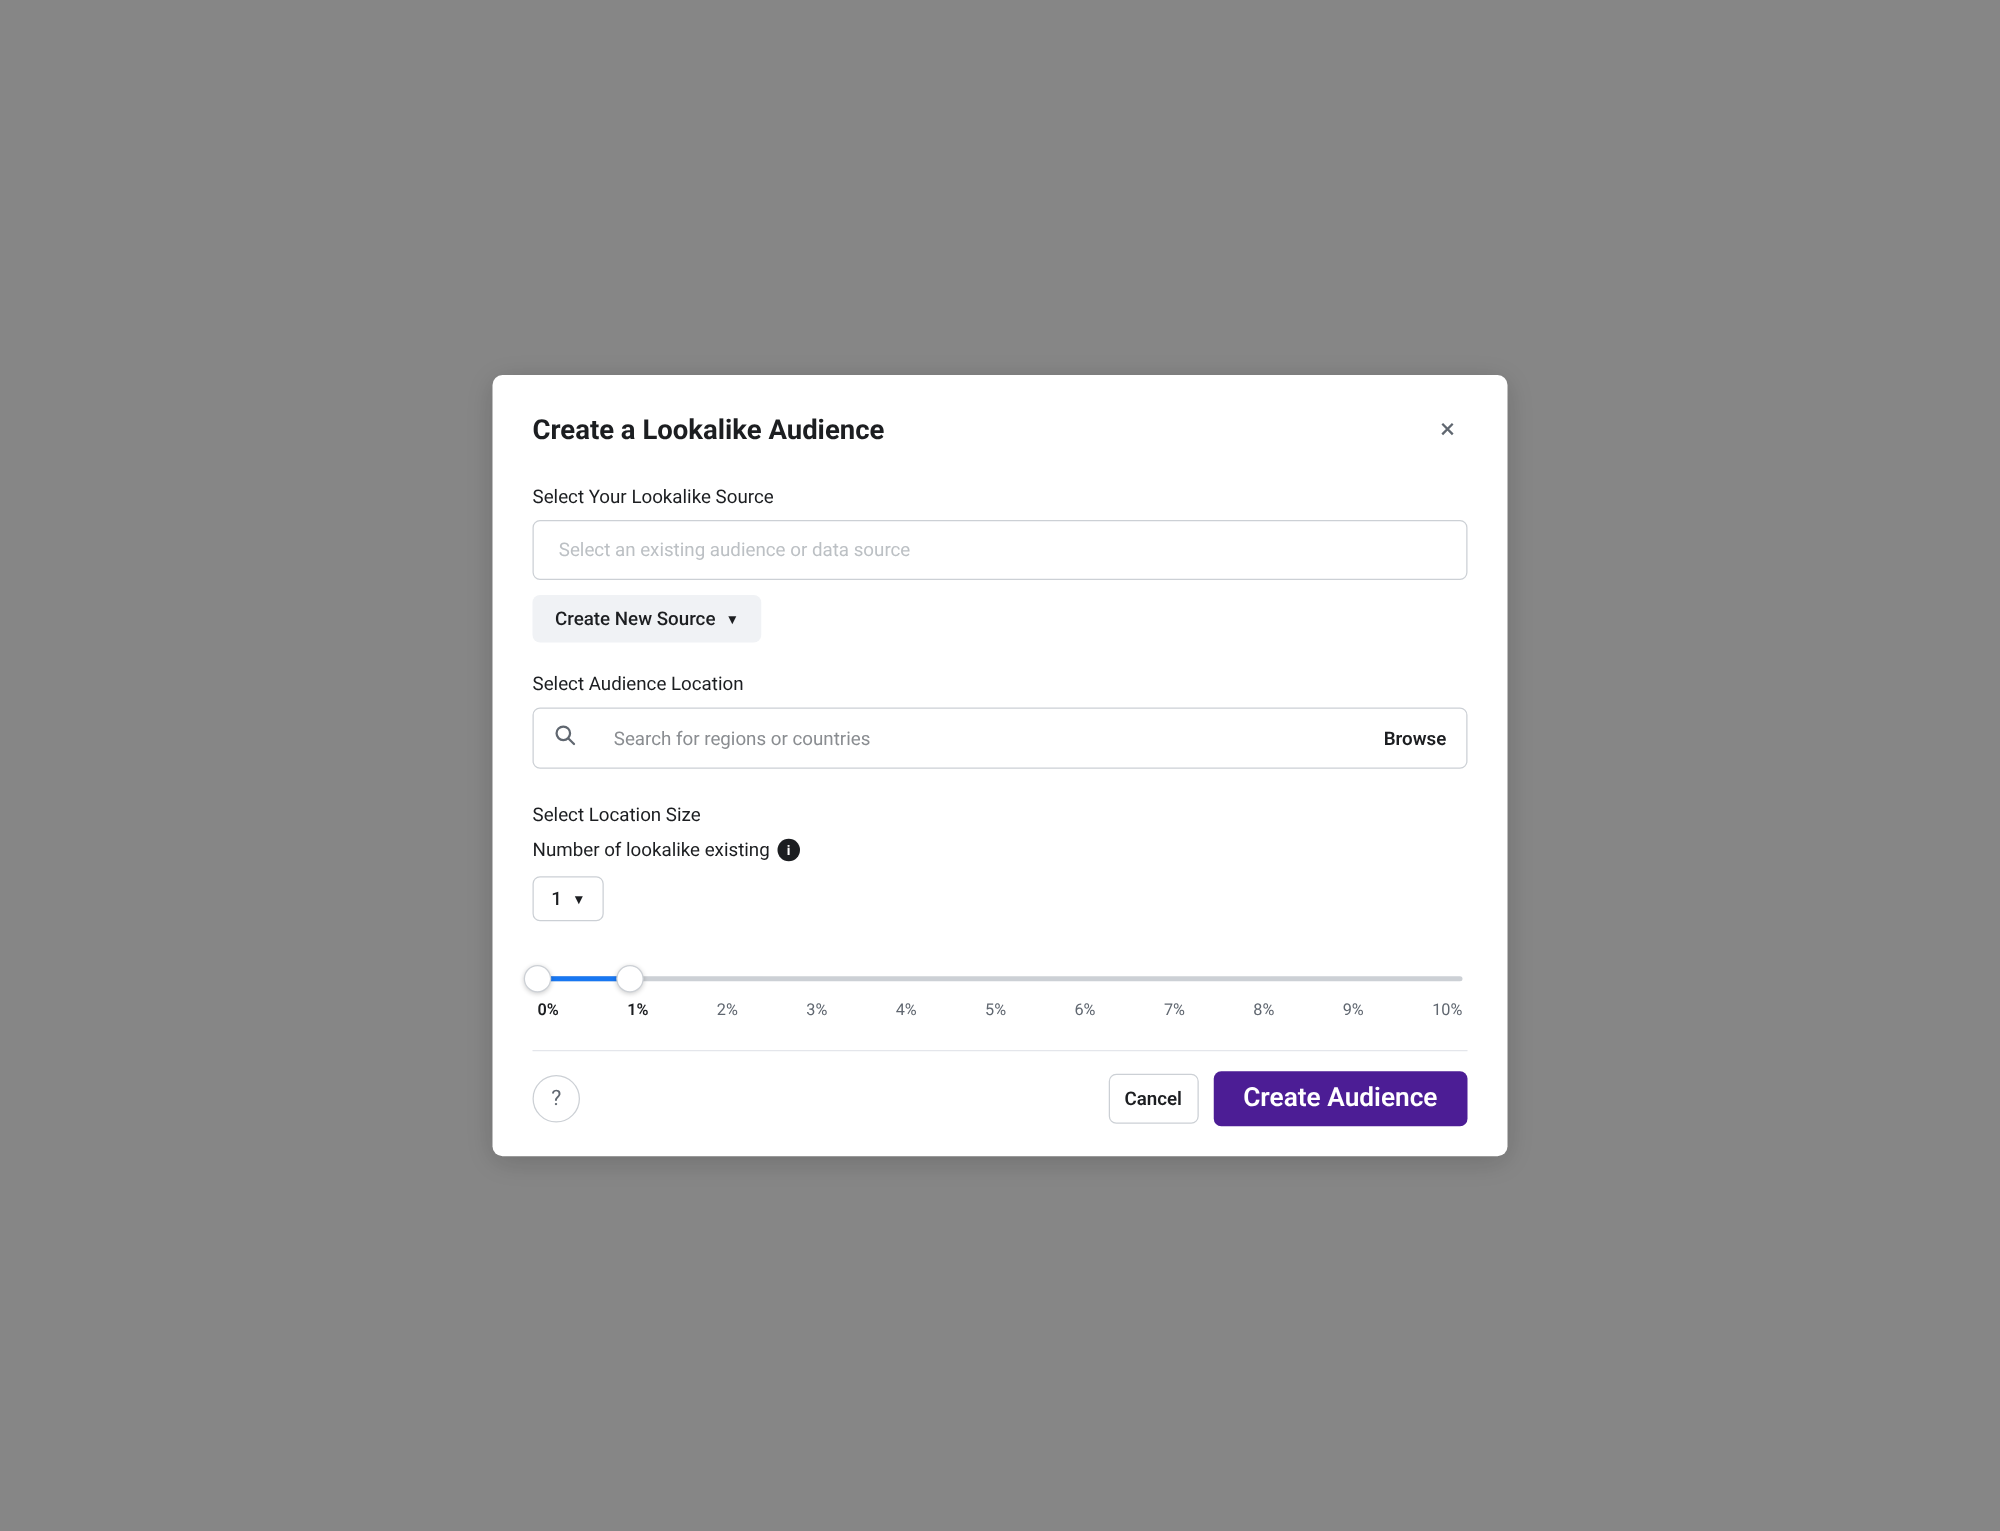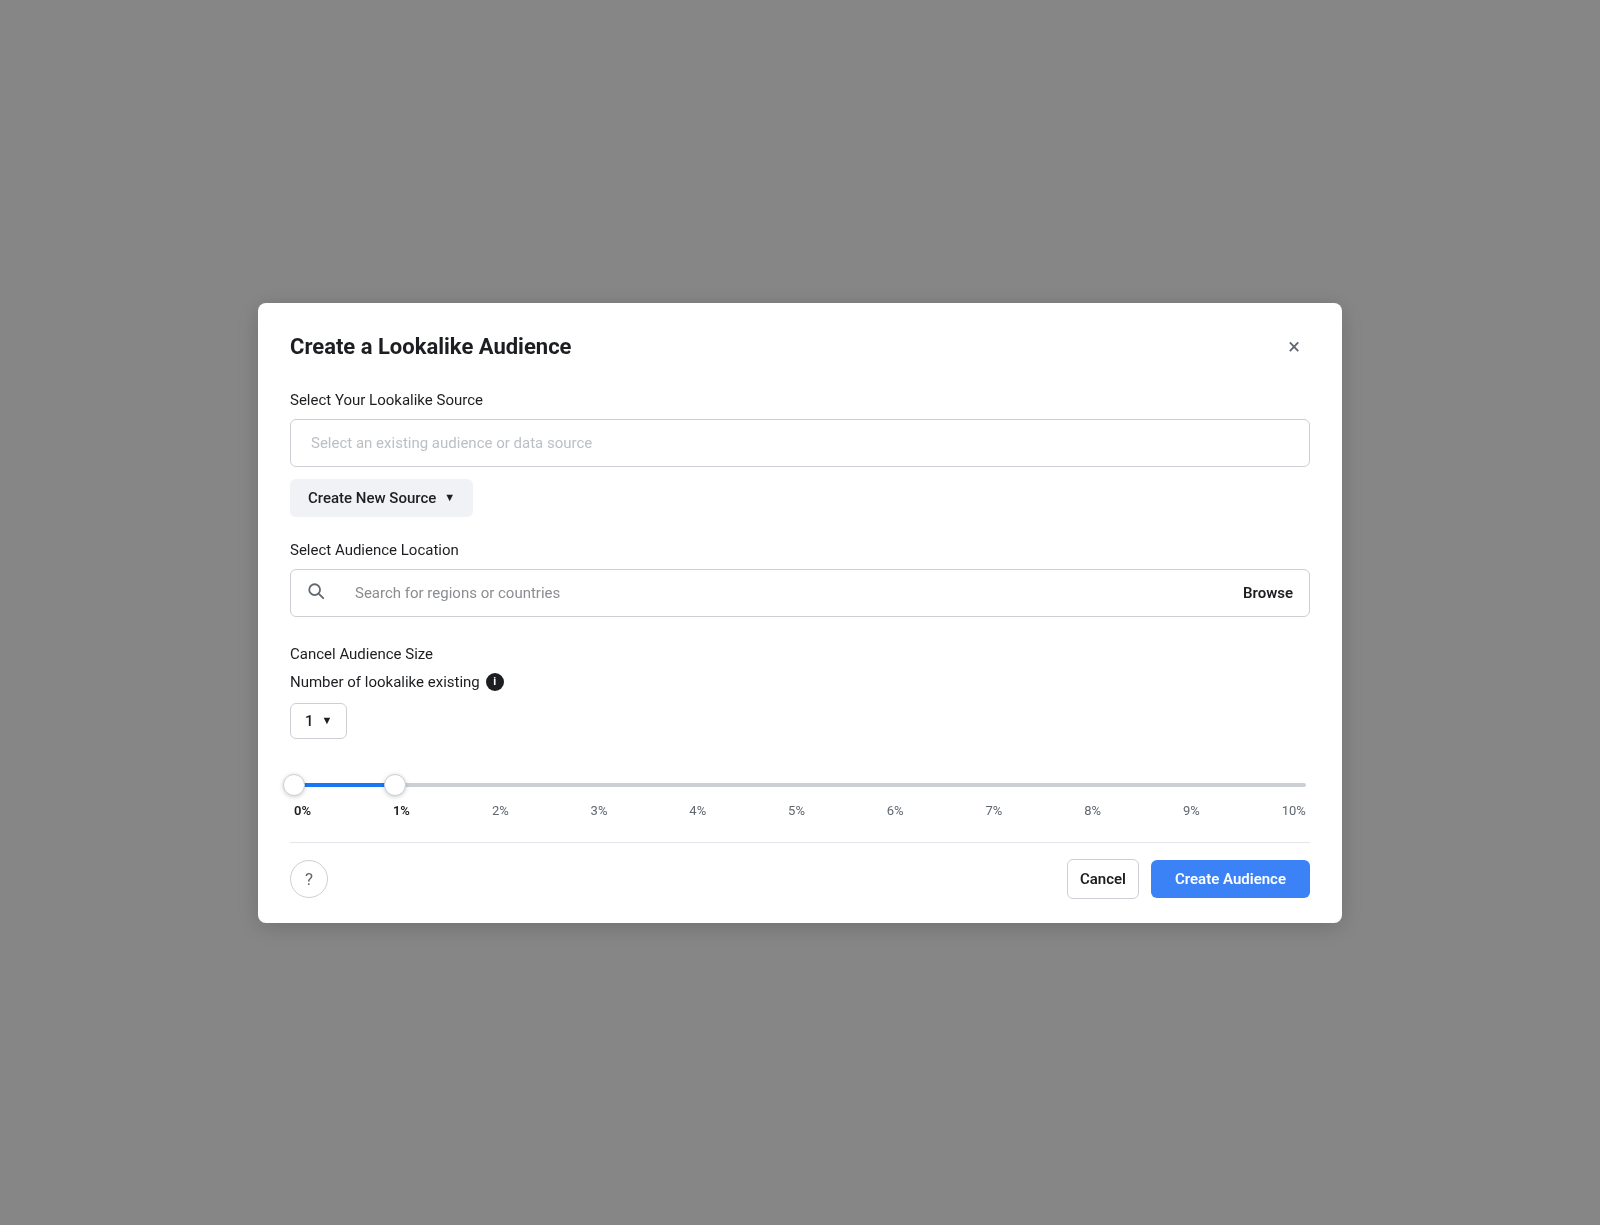--- a/index.html
+++ b/index.html
@@ -23,21 +23,21 @@
       position: fixed;
       inset: 0;
       display: flex;
       align-items: center;
       justify-content: center;
     }
 
     .modal {
       background: #ffffff;
       border-radius: 8px;
-      width: 1084px;
+      width: 812px;
       max-width: 95vw;
       padding: 28px 32px 24px 32px;
       position: relative;
       box-shadow: 0 4px 24px rgba(0,0,0,0.18);
     }
 
     .modal-header {
       display: flex;
       justify-content: space-between;
       align-items: center;
@@ -308,25 +308,25 @@
       border: 1.5px solid #ccd0d5;
       border-radius: 6px;
       padding: 10px 12px;
       font-size: 15px;
       font-weight: 600;
       color: #1c1e21;
       cursor: pointer;
     }
 
     .create-audience-btn {
-      background: #3b82f6;
+      background: #4c1d95;
       border: none;
       border-radius: 6px;
       padding: 10px 24px;
-      font-size: 15px;
+      font-size: 21px;
       font-weight: 600;
       color: #ffffff;
       cursor: not-allowed;
     }
   </style>
 </head>
 <body>
 
 <div class="modal-overlay">
   <div class="modal">
@@ -353,21 +353,21 @@
             <circle cx="8.5" cy="8.5" r="6" stroke="#606770" stroke-width="2"></circle>
             <line x1="13.5" y1="13.5" x2="18" y2="18" stroke="#606770" stroke-width="2" stroke-linecap="round"></line>
           </svg>
         </span>
         <input class="location-input" type="text" placeholder="Search for regions or countries" style="">
         <button class="browse-btn">Browse</button>
       </div>
     </div>
 
     <div class="size-section">
-      <div class="section-label">Cancel Audience Size</div>
+      <div class="section-label">Select Location Size</div>
       <div class="audience-count-label">
         <span>Number of lookalike existing</span>
         <span class="info-icon">i</span>
       </div>
       <div class="count-select-wrapper">
         <span class="count-value">1</span>
         <span class="count-arrow">▼</span>
       </div>
 
       

